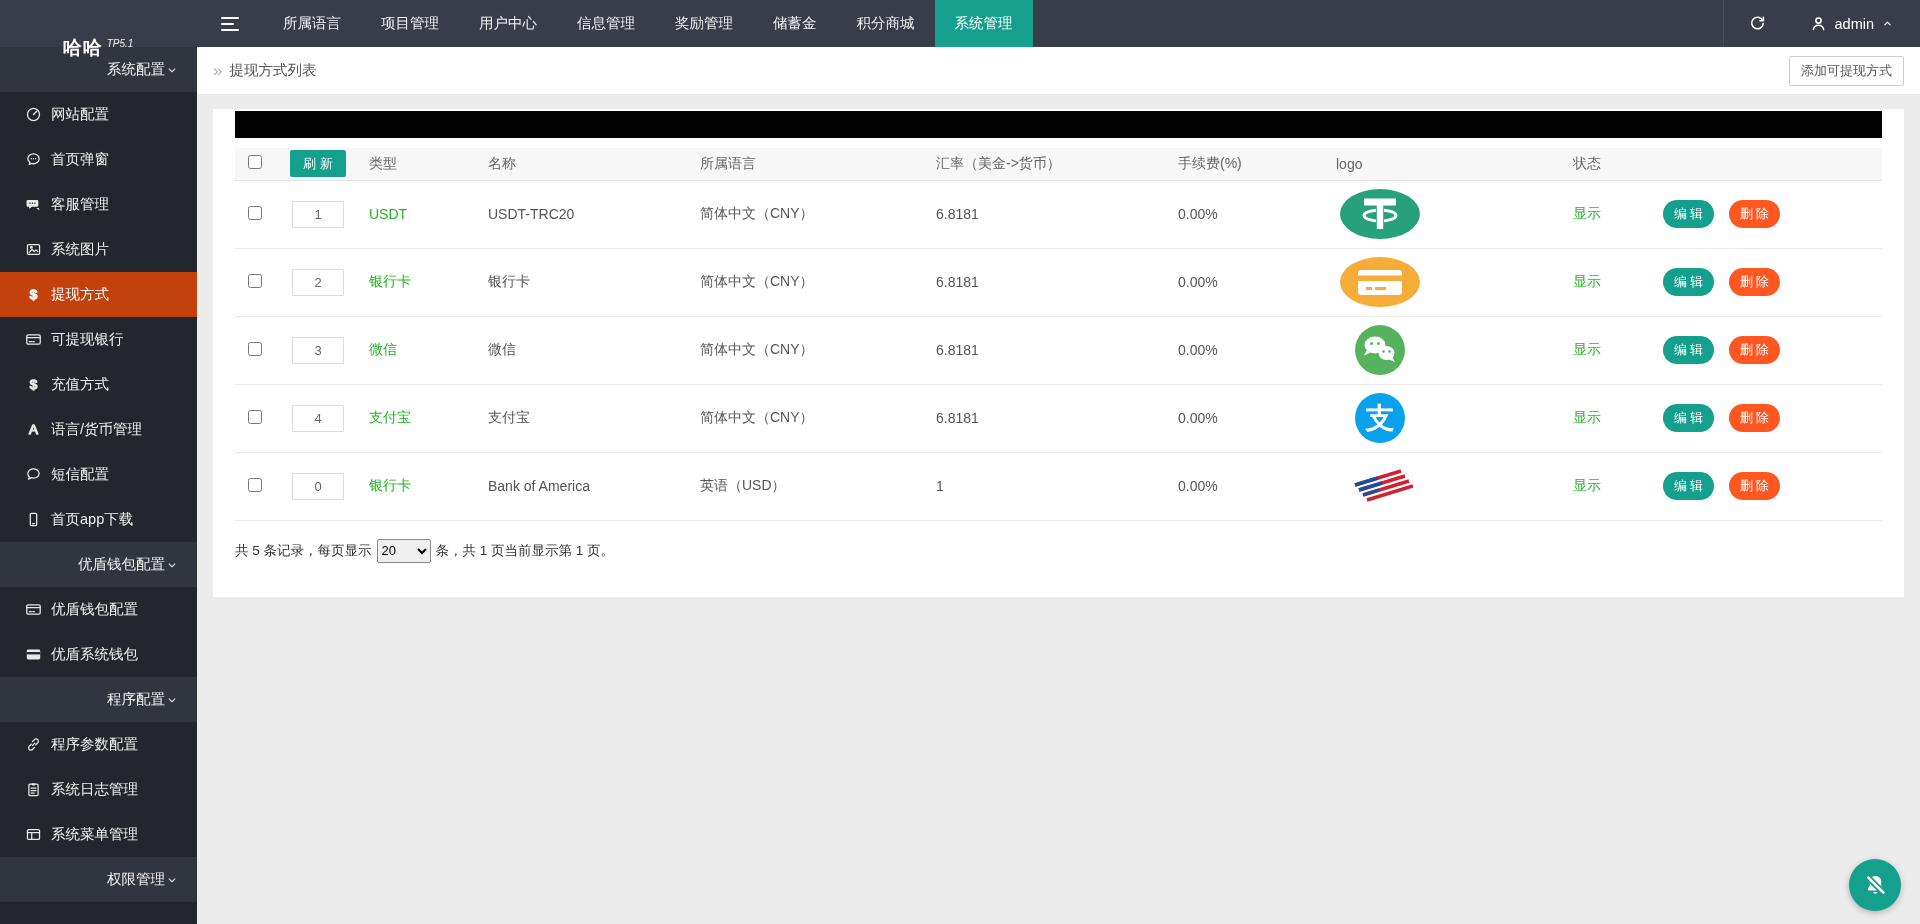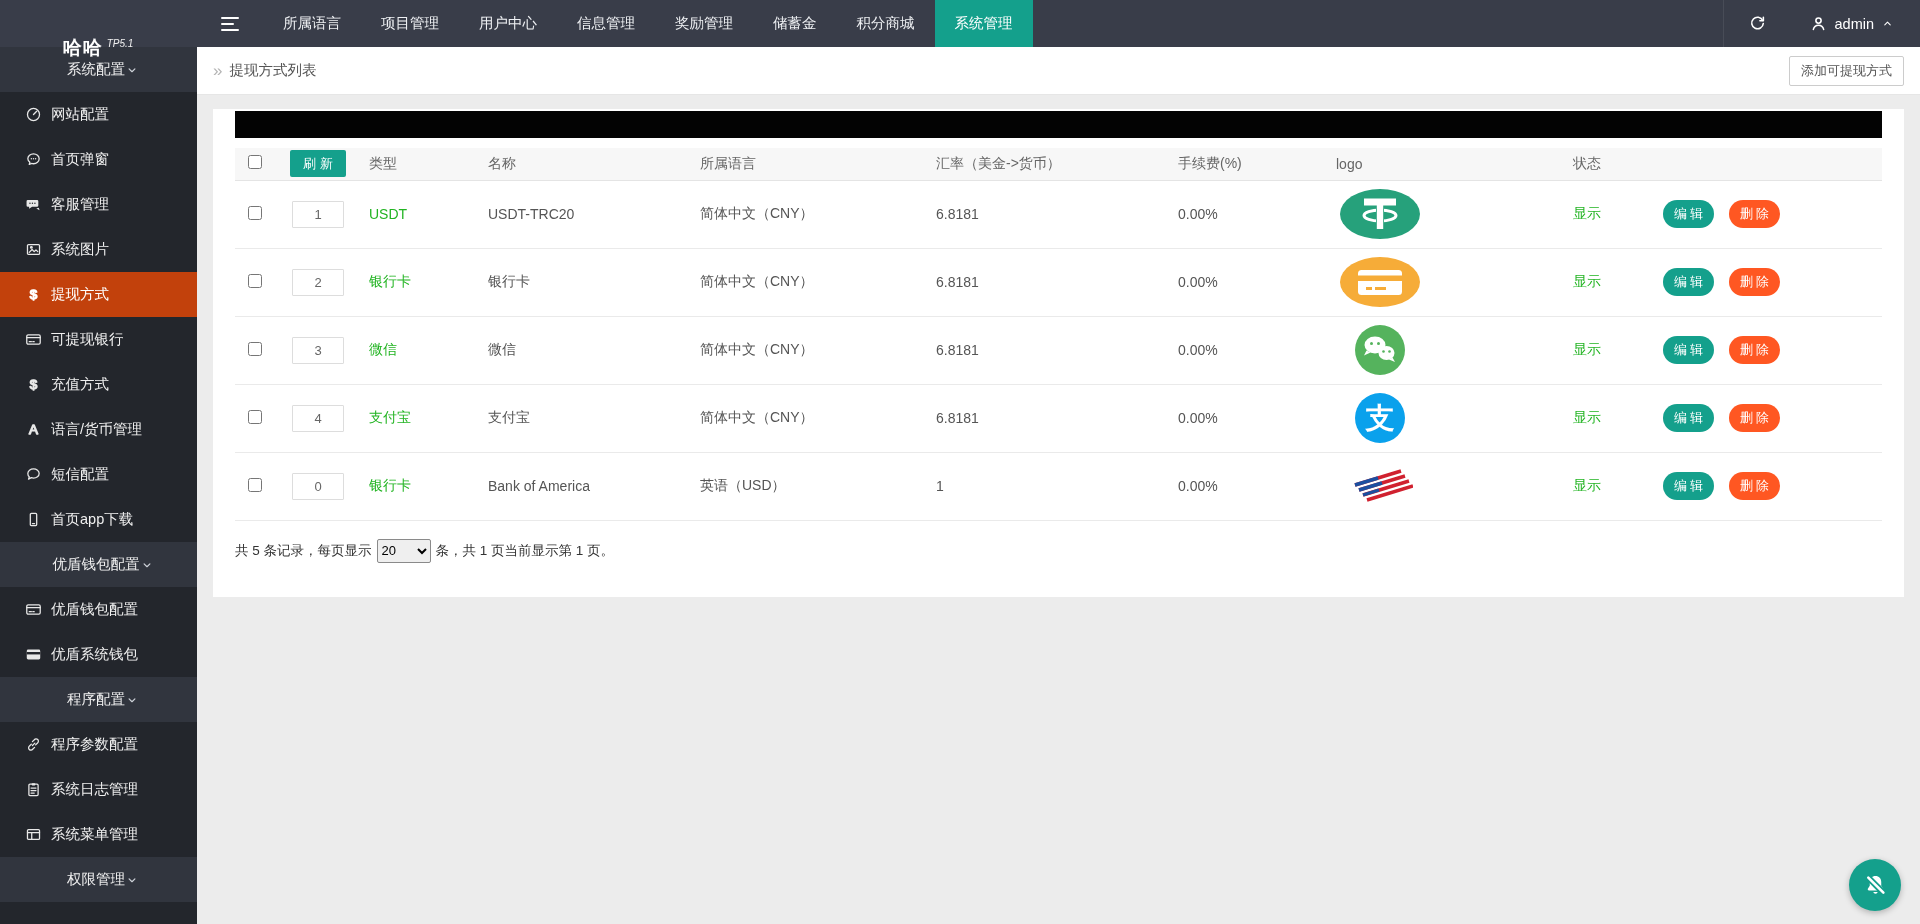--- a/index.html
+++ b/index.html
@@ -22,21 +22,21 @@
   .topbar-right { margin-left:auto; display:flex; align-items:stretch; }
   .tb-divider { width:1px; background:rgba(255,255,255,.08); }
   .tb-btn { display:flex; align-items:center; padding:0 24px; color:#fff; cursor:pointer; }
   .tb-user { display:flex; align-items:center; gap:7px; padding:0 26px 0 18px; color:#fff; font-size:14.5px; cursor:pointer; }
   .tb-icon { width:19px; height:19px; stroke:#fff; fill:none; stroke-width:2; stroke-linecap:round; stroke-linejoin:round; }
   .chev { width:13px; height:13px; stroke:#fff; fill:none; stroke-width:2; stroke-linecap:round; stroke-linejoin:round; }
 
   
   .sidebar { position:absolute; left:0; top:47px; width:197px; height:877px; background:#23262c; overflow:hidden; z-index:20; }
   .s-group, .s-item { height:45px; display:flex; align-items:center; color:#f0f0f0; font-size:14.5px; cursor:pointer; }
-  .s-group { background:#31353e; padding:0 18px 0 27px; justify-content:center; }
+  .s-group { background:#31353e; padding:0 18px 0 27px; justify-content:flex-end; }
   .s-item { background:#23262c; padding-left:25px; }
   .s-item.active { background:#c2410c; color:#fff; }
   .s-icon { width:17px; height:17px; margin-right:9px; flex:0 0 17px; stroke:#e8e8e8; fill:none; stroke-width:1.8; stroke-linecap:round; stroke-linejoin:round; }
   .s-icon.fill { fill:#e8e8e8; stroke:none; }
   .s-chev { width:14px; height:14px; stroke:#cfd3da; fill:none; stroke-width:2; stroke-linecap:round; stroke-linejoin:round; }
 
   
   .main { position:absolute; left:197px; top:47px; width:1723px; height:877px; }
   .breadcrumb-bar { height:48px; background:#fff; border-bottom:1px solid #e6e6e6; display:flex; align-items:center; padding:0 16px; position:relative; }
   .bc-icon { color:#b3b3b3; font-size:17px; margin-right:9px; }

